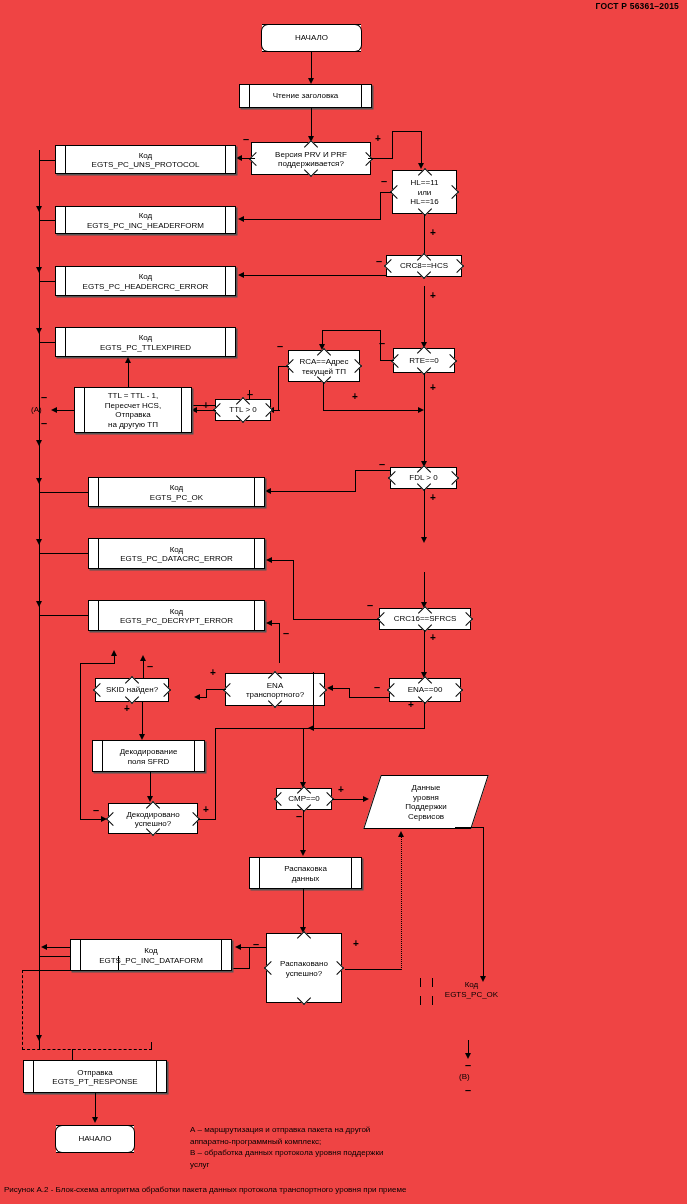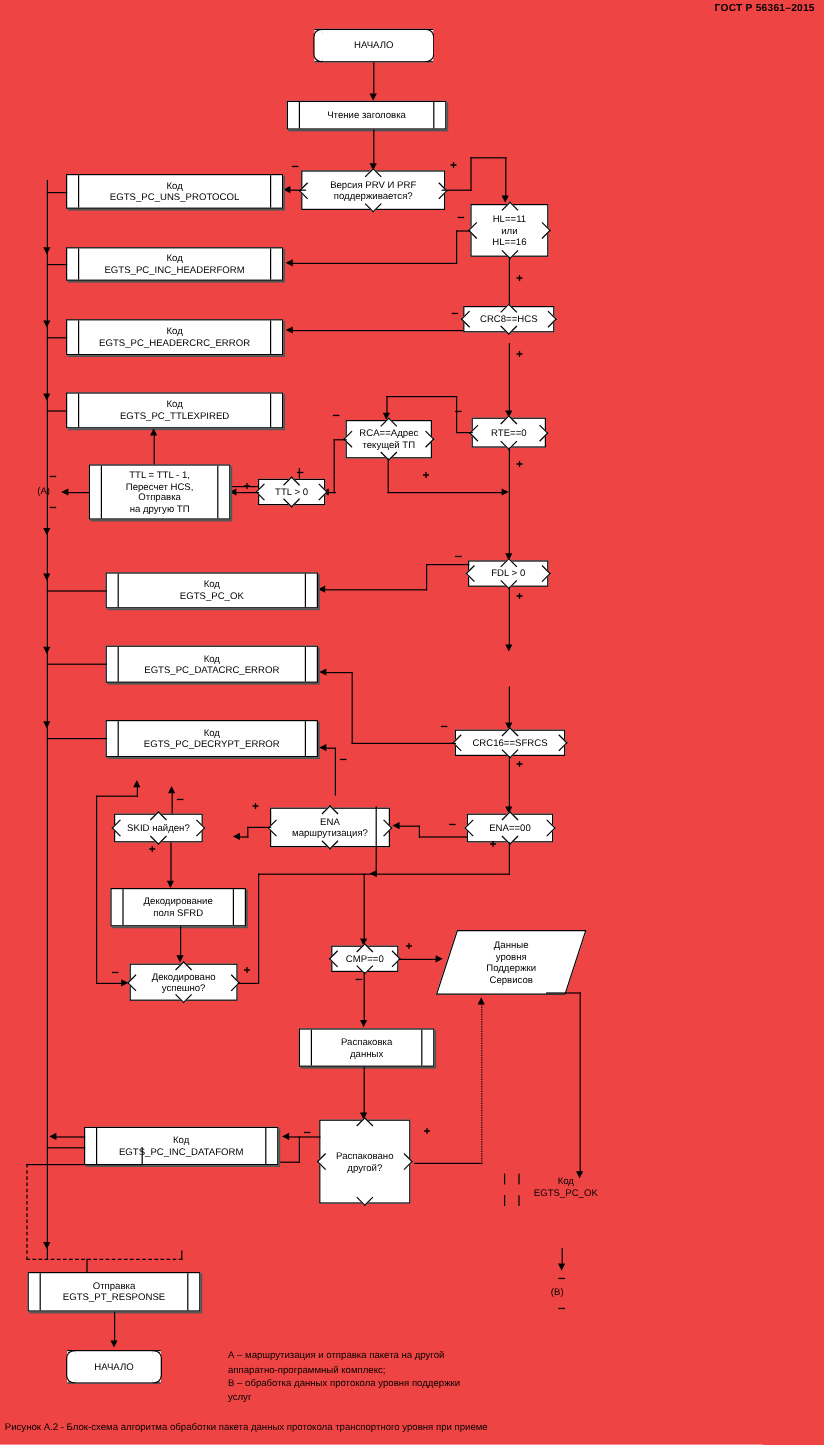--- a/index.html
+++ b/index.html
@@ -358,21 +358,21 @@
   <div class="ln v" style="left:424px;top:702px;height:27px;"></div>
   <div class="ln h" style="left:313px;top:728px;width:112px;"></div>
   <div class="ah left" style="left:308px;top:725px;"></div>
 
   <div class="node dec" style="left:225px;top:673px;width:100px;height:33px;">
     <div class="notch top"></div>
     <div class="notch bot"></div>
     <div class="notch lft"></div>
     <div class="notch rgt"></div>
     <div class="lbl">ENA
-маршрутизация?</div>
+транспортного?</div>
   </div>
   <div class="mk" style="left:210px;top:668px;">+</div>
 
   <div class="ln h" style="left:206px;top:689px;width:20px;"></div>
   <div class="ln v" style="left:206px;top:689px;height:9px;"></div>
   <div class="ln h" style="left:199px;top:697px;width:8px;"></div>
   <div class="ah left" style="left:194px;top:694px;"></div>
 
   <div class="ln v" style="left:313px;top:672px;height:57px;"></div>
 
@@ -461,21 +461,21 @@
   </div>
   <div class="ln v" style="left:303px;top:889px;height:40px;"></div>
   <div class="ah down" style="left:300px;top:927px;"></div>
 
   <div class="node dec" style="left:266px;top:933px;width:76px;height:70px;">
     <div class="notch top"></div>
     <div class="notch bot"></div>
     <div class="notch lft"></div>
     <div class="notch rgt"></div>
     <div class="lbl">Распаковано
-другой?</div>
+успешно?</div>
   </div>
   <div class="mk minus" style="left:253px;top:939px;">–</div>
   <div class="mk" style="left:353px;top:939px;">+</div>
 
   <div class="ln h" style="left:240px;top:947px;width:27px;"></div>
   <div class="ah left" style="left:235px;top:944px;"></div>
   <div class="ln v" style="left:249px;top:947px;height:22px;"></div>
   <div class="ln h" style="left:113px;top:968px;width:137px;"></div>
 
   <div class="node proc" style="left:70px;top:939px;width:162px;height:32px;">

